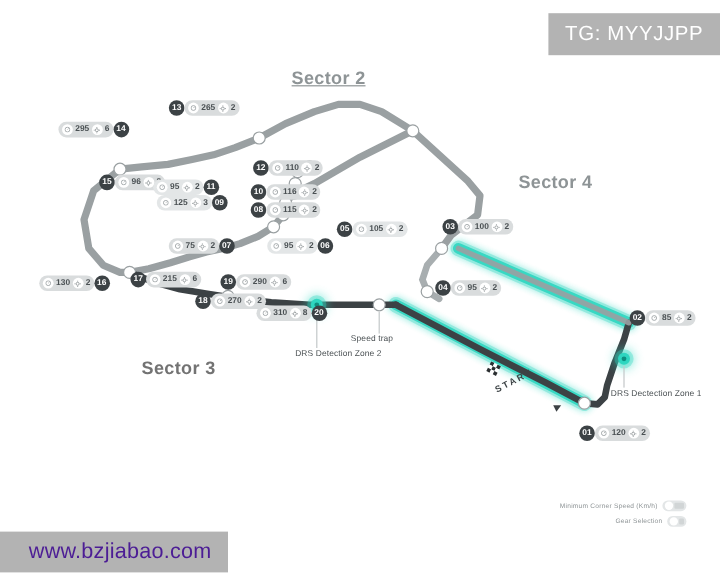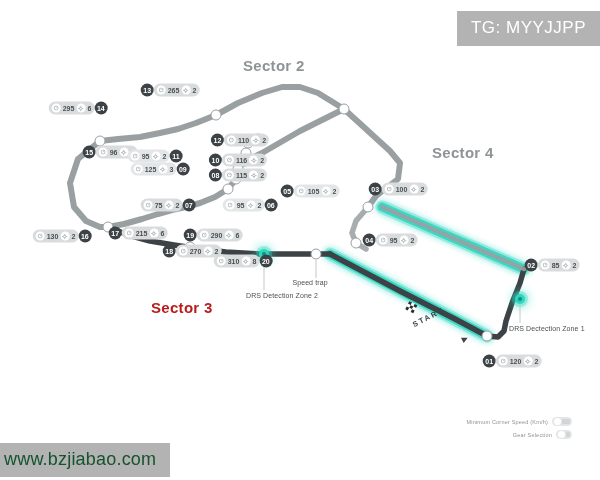--- a/index.html
+++ b/index.html
@@ -6,29 +6,29 @@
   body{width:600px;height:480px;position:relative;overflow:hidden;
        font-family:"Liberation Sans",sans-serif;}
 
   #stage{position:absolute;left:0;top:11px;width:600px;height:480px;background:#fff;}
 
   
   .tag{position:absolute;right:0;top:0;background:#b3b3b3;color:#ffffff;
        font-size:17px;letter-spacing:.5px;padding:7px 14px 8px 14px;}
 
   
-  .watermark{position:absolute;left:0;bottom:14px;background:#b3b3b3;color:#14532d;
-       font-size:18px;padding:6px 14px 7px 4px;letter-spacing:.2px;}
+  .watermark{position:absolute;left:0;bottom:14px;background:#b3b3b3;color:#4c1d95;
+       font-size:18px;padding:6px 14px 7px 24px;letter-spacing:.2px;}
 
   
   .sector{position:absolute;color:#8e9496;font-size:15px;font-weight:bold;
           letter-spacing:.3px;white-space:nowrap;}
   .sector.s1{left:432px;top:133px;}
-  .sector.s2{left:243px;top:46px;}
-  .sector.s3{left:118px;top:288px;color:#b91c1c;margin-left:33px;}
+  .sector.s2{left:243px;top:46px;text-decoration:underline;}
+  .sector.s3{left:118px;top:288px;color:#737373;}
 
   
   svg.track{position:absolute;left:0;top:0;width:600px;height:480px;}
 
   
   .pill{position:absolute;display:flex;align-items:center;height:13px;
         transform:translate(-50%,-50%);white-space:nowrap;}
   .pill .num{width:13px;height:13px;border-radius:50%;background:#3c4245;
        color:#fff;font-size:7px;font-weight:bold;display:flex;align-items:center;
        justify-content:center;flex:0 0 auto;}

